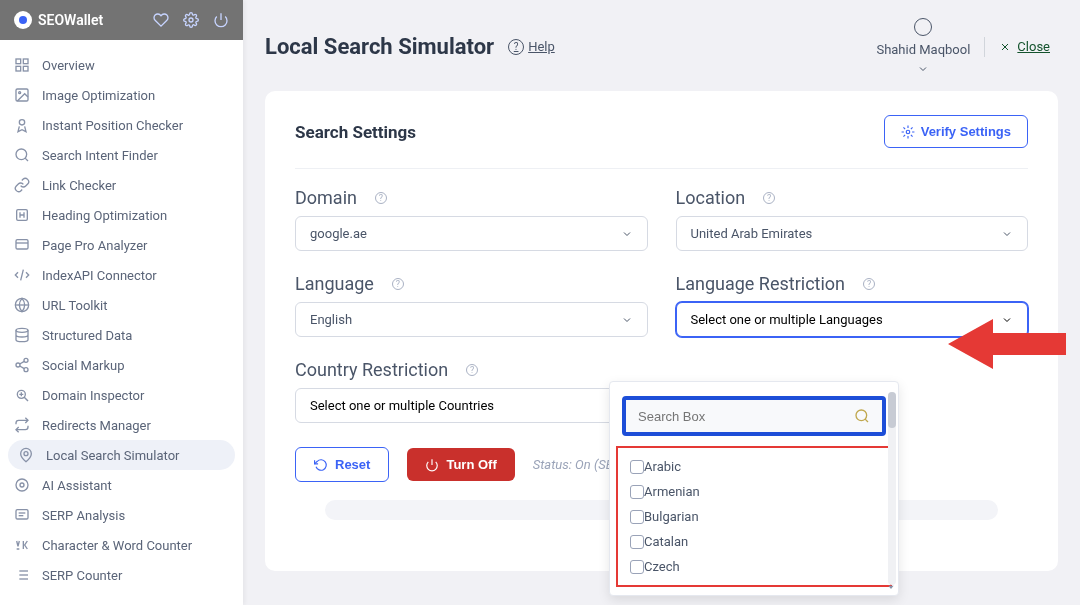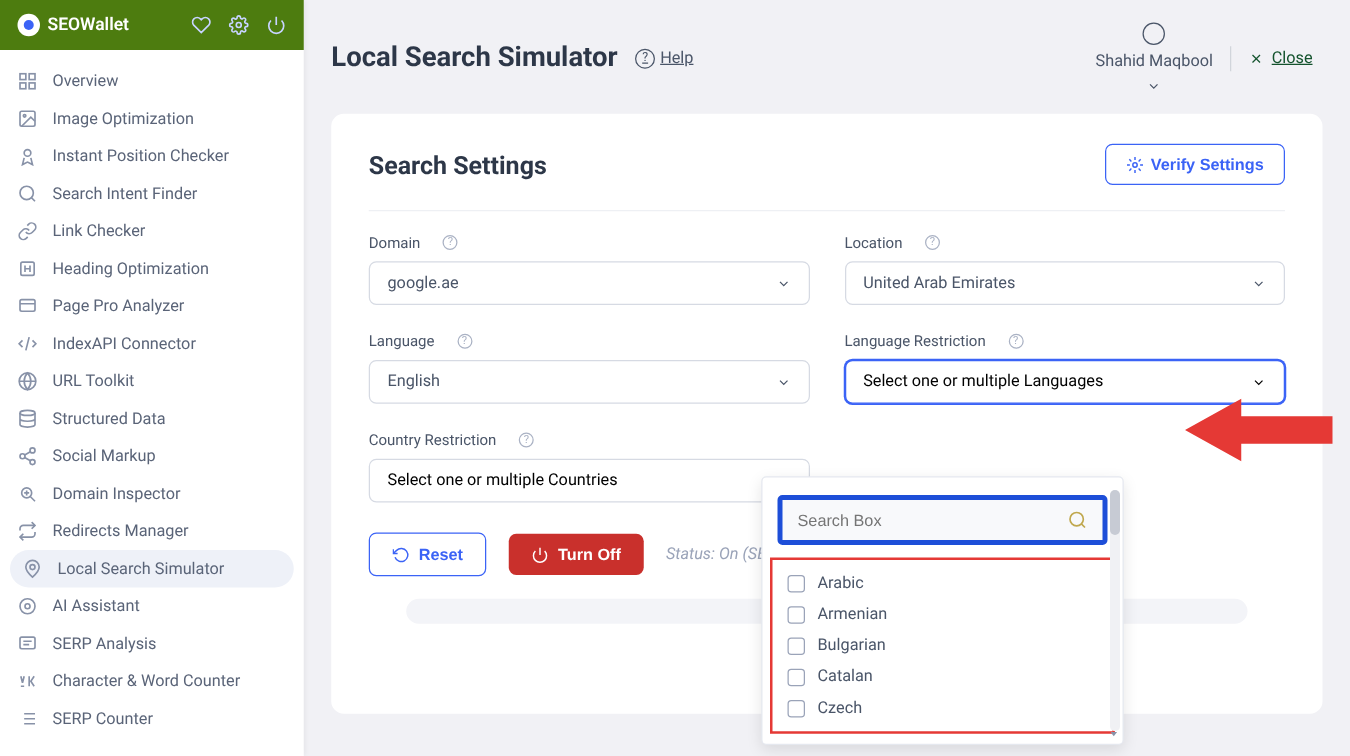--- a/index.html
+++ b/index.html
@@ -8,21 +8,21 @@
       font-size: 13px;
       color: #4a5568;
       background: #f1f1f5;
       overflow: hidden;
     }
     .app { display: flex; height: 605px; width: 1080px; }
     
     
     .sidebar { width: 243px; background: #fff; box-shadow: 2px 0 4px rgba(0,0,0,0.05); flex-shrink: 0; }
     .sidebar-header {
-      background: #4d7c0f;
+      background: #737373;
       color: #fff;
       height: 40px;
       display: flex;
       align-items: center;
       padding: 0 14px;
       gap: 8px;
     }
     .logo { display: flex; align-items: center; gap: 6px; font-weight: 600; font-size: 14px; flex: 1; }
     .logo-icon { width: 18px; height: 18px; background: #fff; border-radius: 50%; position: relative; }
     .logo-icon::after { content: ""; position: absolute; width: 8px; height: 8px; background: #3b63f6; border-radius: 50%; top: 5px; left: 5px; }
@@ -62,40 +62,40 @@
     
     .card {
       background: #fff;
       border-radius: 10px;
       margin: 0 22px;
       padding: 24px 30px 30px;
       position: relative;
       min-height: 480px;
     }
     .card-header { display: flex; align-items: center; justify-content: space-between; margin-bottom: 18px; padding-bottom: 20px; border-bottom: 1px solid #eef0f4; }
-    .card-title { font-size: 20px; font-weight: 700; color: #2d3748; }
+    .card-title { font-size: 17px; font-weight: 700; color: #2d3748; }
     .verify-btn {
       border: 1px solid #3b63f6;
       color: #3b63f6;
       background: #fff;
       border-radius: 6px;
       padding: 8px 16px;
       font-size: 13px;
       font-weight: 600;
       cursor: pointer;
       display: flex;
       align-items: center;
       gap: 6px;
       margin-left: 29px;
     }
     .verify-btn svg { width: 14px; height: 14px; }
     
     .form-grid { display: grid; grid-template-columns: 1fr 1fr; gap: 22px 28px; }
     .field { display: flex; flex-direction: column; gap: 8px; }
-    .field-label { display: flex; align-items: center; gap: 18px; font-size: 12px; color: #4a5568; }
+    .field-label { display: flex; align-items: center; gap: 18px; font-size: 18px; color: #4a5568; }
     .info-icon { width: 12px; height: 12px; border: 1px solid #aab2c4; border-radius: 50%; display: inline-flex; align-items: center; justify-content: center; font-size: 9px; color: #aab2c4; }
     .info-icon::after { content: "?"; }
     .select {
       border: 1px solid #d6dae3;
       border-radius: 6px;
       padding: 9px 14px;
       background: #fff;
       display: flex;
       align-items: center;
       justify-content: space-between;
@@ -145,21 +145,21 @@
       gap: 8px;
       background: #f8f9fb;
     }
     .search-box input { border: none; outline: none; flex: 1; font-size: 13px; color: #8892a8; background: transparent; }
     .search-box svg { width: 16px; height: 16px; color: #c0a84e; }
     .options-wrap {
       border: 2.5px solid #e53935;
       margin: 0 6px 8px 6px;
       padding: 6px 4px;
     }
-    .option { display: flex; align-items: center; gap: 10px; padding: 5px 8px; cursor: pointer; font-size: 13px; color: #4a5568; text-align: center; }
+    .option { display: flex; align-items: center; padding: 5px 8px; cursor: pointer; font-size: 13px; color: #4a5568; text-align: center; }
     .checkbox { width: 14px; height: 14px; border: 1.5px solid #9aa3b8; border-radius: 3px; }
     .scrollbar-track { position: absolute; right: 2px; top: 10px; bottom: 10px; width: 8px; background: #f0f1f4; border-radius: 4px; }
     .scrollbar-thumb { position: absolute; right: 2px; top: 10px; width: 8px; height: 36px; background: #c7cbd4; border-radius: 4px; }
     .scrollbar-arrow-down { position: absolute; right: 3px; bottom: 4px; width: 8px; height: 8px; }
     
     
     .red-arrow {
       position: absolute;
       top: 218px;
       right: -10px;

